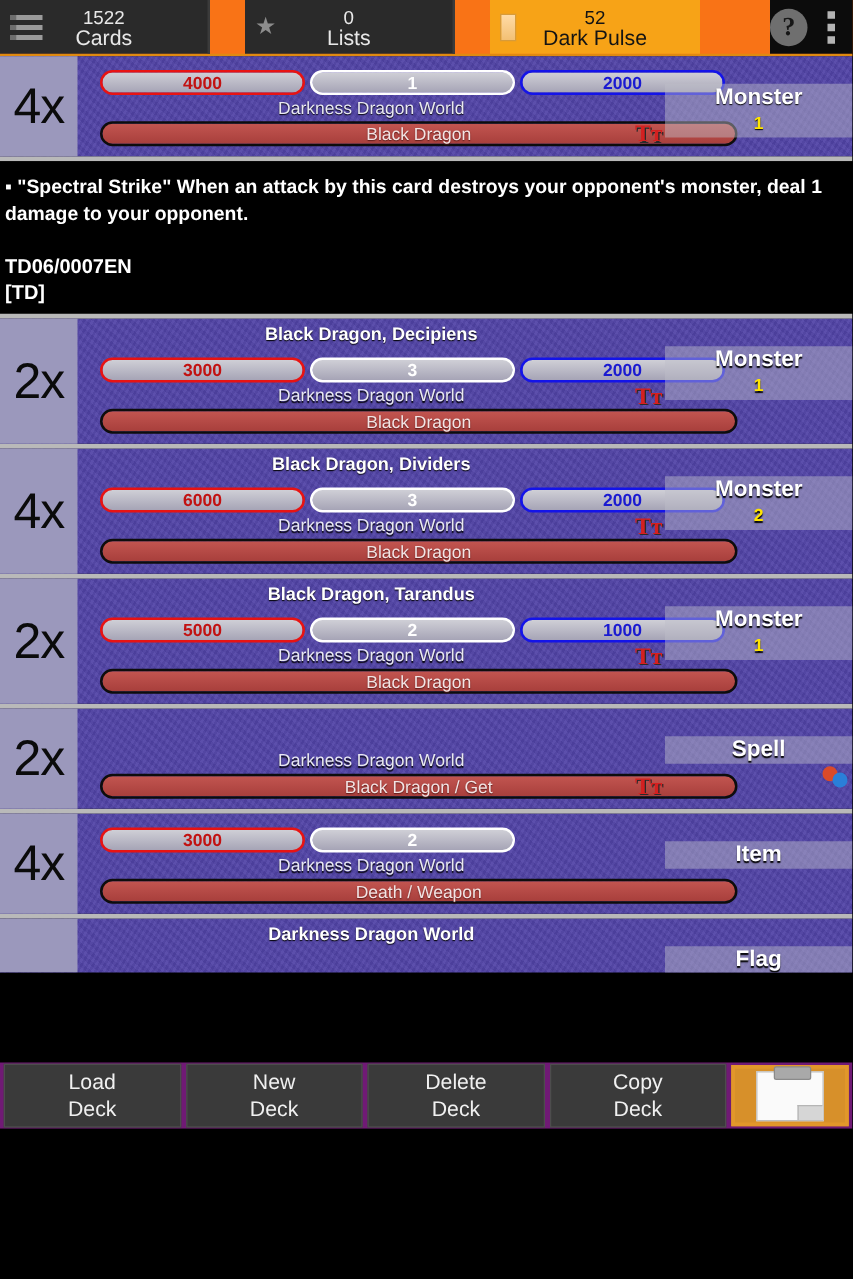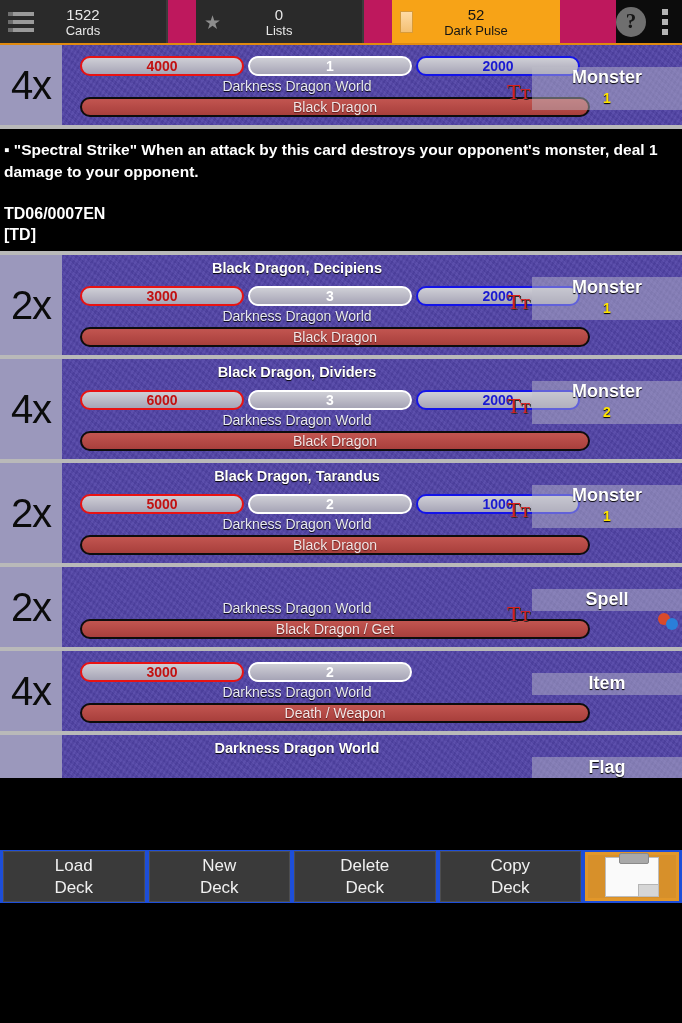--- a/index.html
+++ b/index.html
@@ -7,33 +7,33 @@
     width: 682px; height: 1023px;
     background: #000;
     font-family: "Liberation Sans", sans-serif;
     overflow: hidden;
   }
   .app { position: relative; width: 682px; height: 1023px; background:#000; }
 
   
   .topbar {
     display: flex; height: 45px; width: 682px;
-    background: #be185d; border-bottom: 2px solid #e08a10; gap: 28px;
+    background: #f97316; border-bottom: 2px solid #e08a10; gap: 28px;
   }
   .tab {
     position: relative;
     display: flex; flex-direction: column; align-items: center; justify-content: center;
     height: 43px; border-right: 2px solid #3b3b3b;
     background: #2a2a2a; color: #e8e8e8;
   }
   .tab.t-cards { width: 170px; }
   .tab.t-lists { width: 170px; }
   .tab.t-deck  { width: 170px; background: #f7a317; color: #141414; border-right: none; }
   .tab .num { font-size: 15px; line-height: 17px; font-weight: 400; }
-  .tab .lbl { font-size: 13px; line-height: 15px; font-weight: 400; }
+  .tab .lbl { font-size: 17px; line-height: 15px; font-weight: 400; }
   .tab-ico { position: absolute; left: 8px; top: 50%; transform: translateY(-50%); }
 
   .hamb { width: 26px; height: 20px; display:flex; flex-direction:column; justify-content:space-between; }
   .hamb i { display:block; height:4px; background:#9a9a9a; border-left:5px solid #6e6e6e; }
 
   .star { color:#8d8d8d; font-size: 19px; line-height: 19px; }
   .bookm { width: 13px; height: 22px; background: linear-gradient(#ffdba6,#f3c074); border:1px solid #d79b3a; }
 
   .topbar-spacer { flex: 1 1 auto; background: #0c0c0c; }
   .topbar-right { display:flex; align-items:center; gap: 12px; padding-right: 10px; background:#0c0c0c; }
@@ -97,23 +97,23 @@
     position: absolute; right: 0; top: 22px;
     width: 150px; height: 43px;
     background: rgba(190,190,200,.46);
     text-align:center;
   }
   .typebox .tname { color:#ffffff; font-size:18px; font-weight:bold; line-height:21px; text-shadow:0 1px 1px #000; }
   .typebox .tval  { color:#ffe400; font-size:14px; font-weight:bold; line-height:20px; text-shadow:0 1px 1px #000; }
   .typebox.short { height: 22px; }
 
   .tt-icon {
-    position: absolute; right: 152px; top: 38px;
-    font-family: "Liberation Serif", serif; font-weight: normal;
-    font-size: 22px; line-height: 17px; color: #d42020;
+    position: absolute; right: 152px; top: 54px;
+    font-family: "Liberation Serif", serif; font-weight: bold;
+    font-size: 19px; line-height: 17px; color: #d42020;
     text-shadow: 1px 1px 0 #2a2a2a;
   }
   .badge-pair { position: absolute; right: 4px; top: 46px; display:flex; }
   .badge-pair i {
     display:block; width: 12px; height: 12px; border-radius: 50%;
     font-size: 7px; color:#fff; text-align:center; line-height:12px;
   }
   .badge-pair i.r { background:#d94a2a; margin-right:-4px; }
   .badge-pair i.b { background:#2a7fd9; margin-top: 5px; }
 
@@ -122,21 +122,21 @@
   .descpanel p {
     color:#ffffff; font-size: 15.5px; font-weight: bold; line-height: 22px;
   }
   .descpanel .code { color:#ffffff; font-size: 16px; font-weight: bold; line-height: 21px; }
   .descpanel .spacer { height: 20px; }
 
   
   .btnbar {
     position: absolute; left: 0; bottom: 120px;
     width: 682px; height: 53px;
-    background: #1d4ed8; display: flex; align-items: center; gap: 4px; padding: 0 3px;
+    background: #701a75; display: flex; align-items: center; gap: 4px; padding: 0 3px;
   }
   .deckbtn {
     flex: 1 1 0; height: 51px; background: #3a3a3a; border: 1px solid #4d4d4d;
     color: #f0f0f0; font-size: 17px; line-height: 22px; text-align: center;
     display:flex; flex-direction:column; align-items:center; justify-content:center;
   }
   .clipbtn {
     width: 94px; flex: 0 0 94px; height: 49px;
     border: 3px solid #e2972a; background: #d7902a;
     display:flex; align-items:center; justify-content:center;

